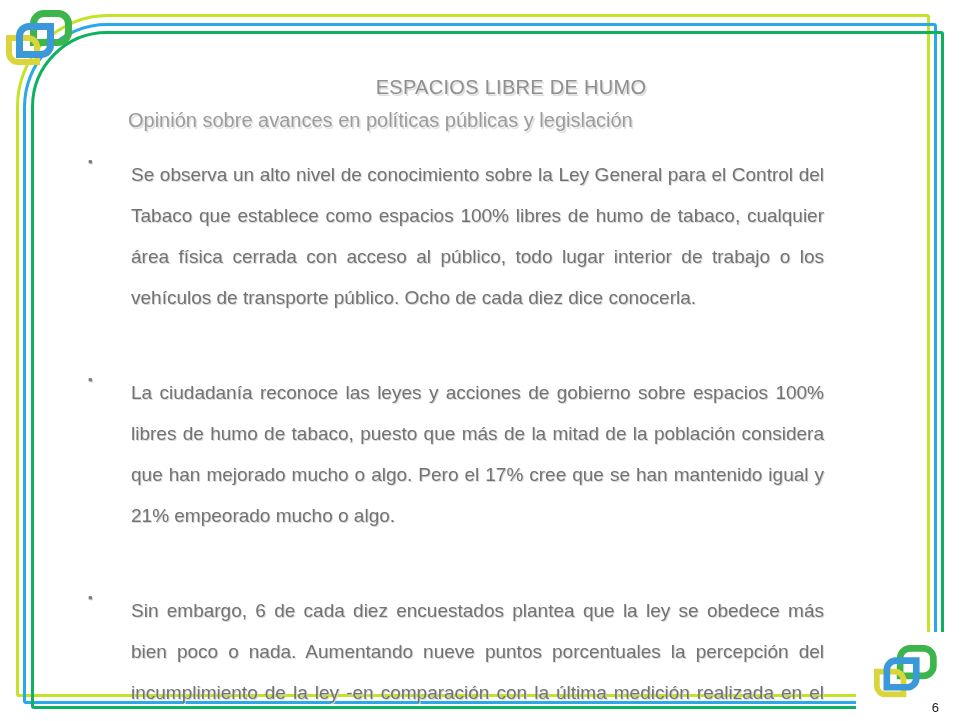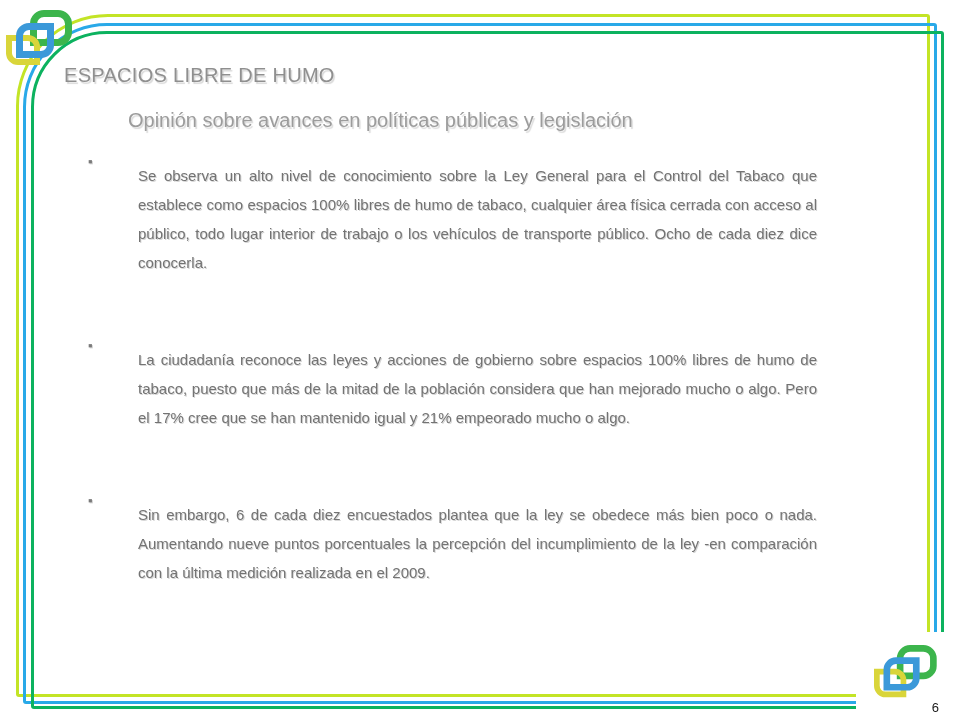--- a/index.html
+++ b/index.html
@@ -60,21 +60,22 @@
   .leaf-yellow{
     left:0; top:25px; width:34px; height:30px;
     border-width:6px; border-color:#d9d53a;
     border-radius:0 12px 0 12px;
     z-index:2;
   }
   
   .slide-title{
     position:absolute;
     left:60px; top:60px; width:870px;
-    margin:4px;
+    margin:16px;
+    text-align:center;
     font-size:20px; font-weight:400;
     color:#8f8f8f;
     letter-spacing:0.3px;
     text-shadow:1.5px 1.5px 1px #d9d9d9;
   }
   .slide-subtitle{
     position:absolute;
     left:120px; top:101px; width:700px;
     margin:8px;
     text-align:left;
@@ -92,24 +93,24 @@
     margin:0 0 38px 0;
   }
   .bullet{
     flex:0 0 35px;
     font-size:13px;
     line-height:31px;
     color:#7a7a7a;
     text-shadow:1px 1px 0 #d6d6d6;
   }
   .para p{
-    margin:15px;
+    margin:8px;
     flex:1 1 auto;
-    font-size:15px;
-    line-height:29px;
+    font-size:19px;
+    line-height:41px;
     color:#737373;
     text-align:justify;
     text-shadow:1px 1px 0 #d6d6d6;
   }
   .page-num{
     position:absolute;
     right:22px; bottom:6px;
     font-size:13px;
     color:#1a1a1a;
   }

